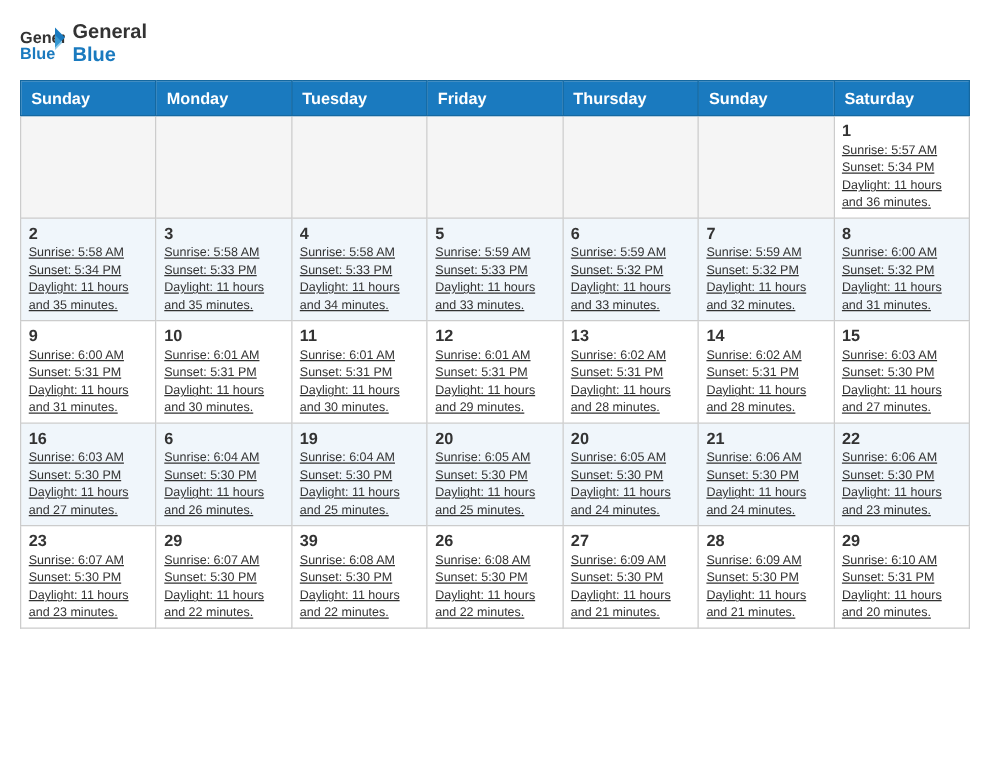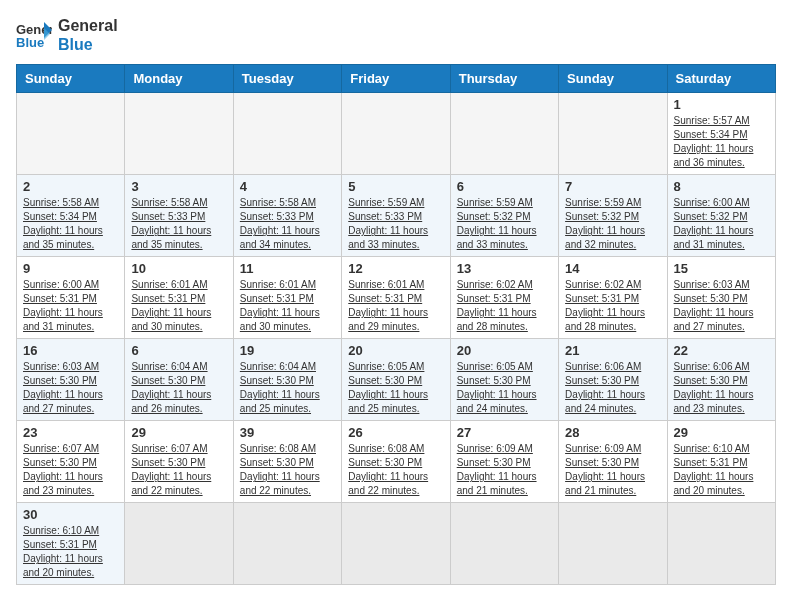--- a/index.html
+++ b/index.html
@@ -242,26 +242,14 @@
         </td>
         <td>
           <span class="day-number">28</span>
           <div class="cell-content"><span>Sunrise: 6:09 AM</span><br><span>Sunset: 5:30 PM</span><br><span>Daylight: 11 hours and 21 minutes.</span></div>
         </td>
         <td>
           <span class="day-number">29</span>
           <div class="cell-content"><span>Sunrise: 6:10 AM</span><br><span>Sunset: 5:31 PM</span><br><span>Daylight: 11 hours and 20 minutes.</span></div>
         </td>
       </tr>
-      <tr class="row-alt">
-        <td>
-          <span class="day-number">30</span>
-          <div class="cell-content"><span>Sunrise: 6:10 AM</span><br><span>Sunset: 5:31 PM</span><br><span>Daylight: 11 hours and 20 minutes.</span></div>
-        </td>
-        <td class="empty" style="height: 70px;"></td>
-        <td class="empty" style="height: 70px;"></td>
-        <td class="empty" style="height: 70px;"></td>
-        <td class="empty" style="height: 70px;"></td>
-        <td class="empty" style="height: 70px;"></td>
-        <td class="empty" style="height: 70px;"></td>
-      </tr>
     </tbody>
 </table>
 
 </body></html>

